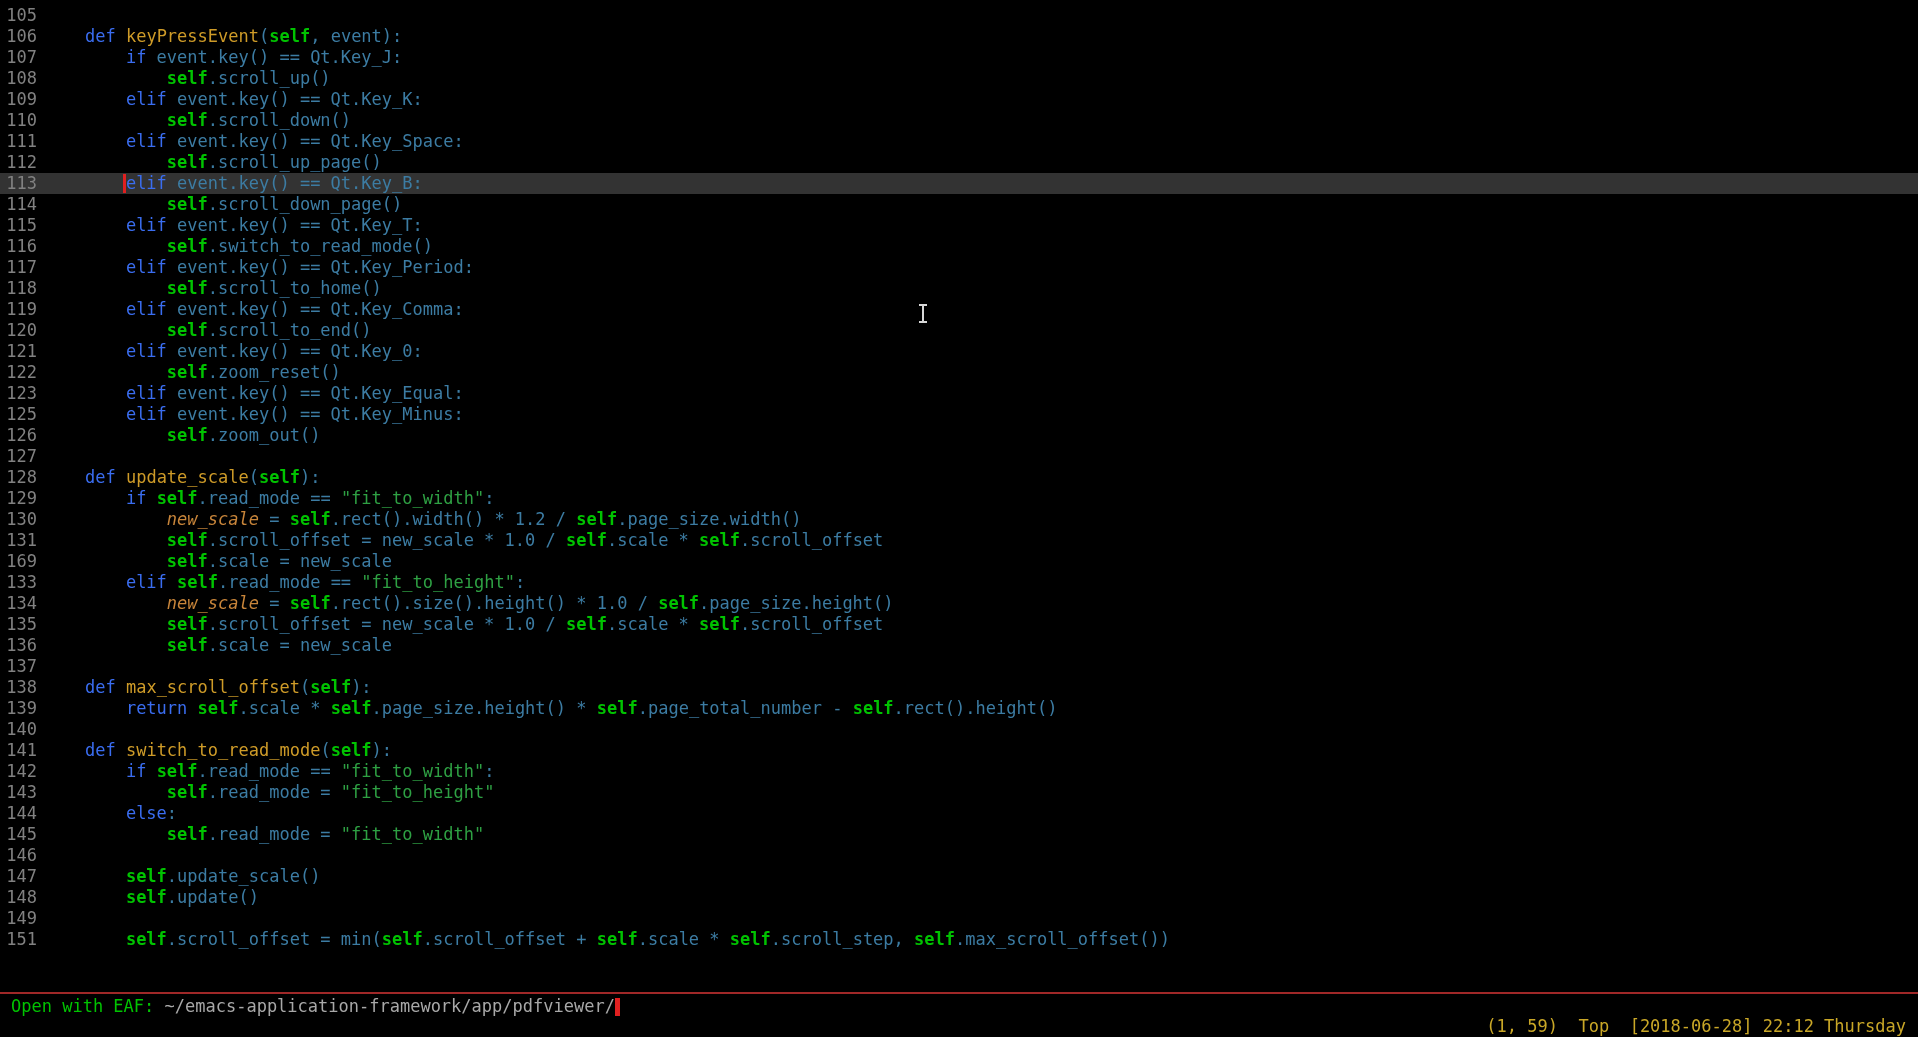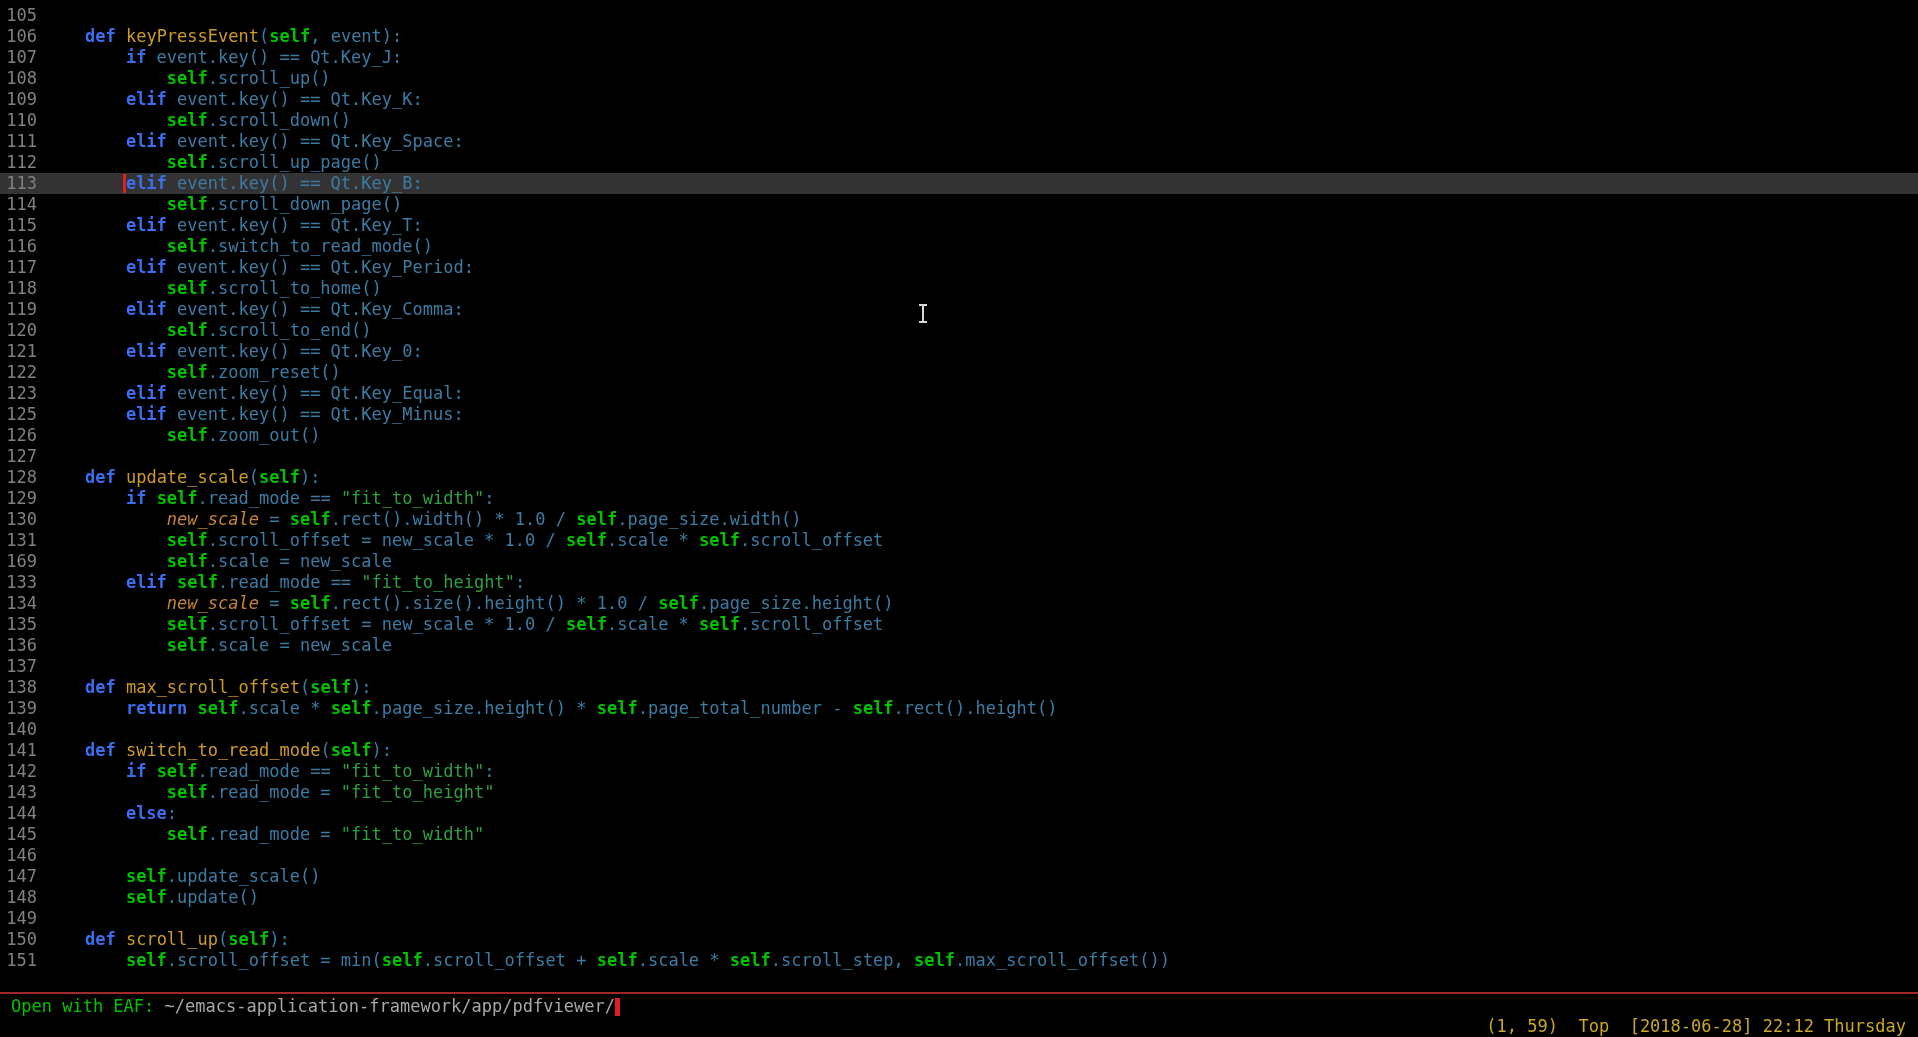--- a/index.html
+++ b/index.html
@@ -16,21 +16,21 @@
     position: absolute; top: 0; left: 0; width: 100%; height: 992px;
     padding-top: 5px; overflow: hidden; cursor: text;
   }
   .code-line { white-space: pre; height: 21px; }
   .code-line.hl { background: var(--hl_line); }
   .ln {
     display: inline-block; width: 44px; padding-right: 7px;
     text-align: right; color: var(--lnum);
   }
   .tok-x { color: var(--fg); }
-  .tok-k { color: var(--kw); font-weight: bold; }
+  .tok-k { color: var(--kw); }
   .tok-f { color: var(--fn); margin-top: 25px; }
   .tok-s { color: var(--slf); font-weight: bold; }
   .tok-q { color: var(--str); }
   .tok-v { color: var(--vr); font-style: italic; }
   .cursor-bar {
     display: inline-block; width: 3px; height: 19px; margin-left: -3px;
     background: var(--cursor); vertical-align: text-bottom;
   }
   .divider {
     position: absolute; top: 992px; left: 0; width: 100%; height: 2px;
@@ -79,41 +79,40 @@
       <div class="code-line"><span class="ln">119</span><span class="tok-x">        </span><span class="tok-k">elif</span><span class="tok-x"> event.key() == Qt.Key_Comma:</span></div>
       <div class="code-line"><span class="ln">120</span><span class="tok-x">            </span><span class="tok-s">self</span><span class="tok-x">.scroll_to_end()</span></div>
       <div class="code-line"><span class="ln">121</span><span class="tok-x">        </span><span class="tok-k">elif</span><span class="tok-x"> event.key() == Qt.Key_0:</span></div>
       <div class="code-line"><span class="ln">122</span><span class="tok-x">            </span><span class="tok-s">self</span><span class="tok-x">.zoom_reset()</span></div>
       <div class="code-line"><span class="ln">123</span><span class="tok-x">        </span><span class="tok-k">elif</span><span class="tok-x"> event.key() == Qt.Key_Equal:</span></div>
       <div class="code-line"><span class="ln">125</span><span class="tok-x">        </span><span class="tok-k">elif</span><span class="tok-x"> event.key() == Qt.Key_Minus:</span></div>
       <div class="code-line"><span class="ln">126</span><span class="tok-x">            </span><span class="tok-s">self</span><span class="tok-x">.zoom_out()</span></div>
       <div class="code-line"><span class="ln">127</span></div>
       <div class="code-line"><span class="ln">128</span><span class="tok-x">    </span><span class="tok-k">def</span><span class="tok-x"> </span><span class="tok-f">update_scale</span><span class="tok-x">(</span><span class="tok-s">self</span><span class="tok-x">):</span></div>
       <div class="code-line"><span class="ln">129</span><span class="tok-x">        </span><span class="tok-k">if</span><span class="tok-x"> </span><span class="tok-s">self</span><span class="tok-x">.read_mode == </span><span class="tok-q">"fit_to_width"</span><span class="tok-x">:</span></div>
-      <div class="code-line"><span class="ln">130</span><span class="tok-x">            </span><span class="tok-v">new_scale</span><span class="tok-x"> = </span><span class="tok-s">self</span><span class="tok-x">.rect().width() * 1.0 / </span><span class="tok-s">self</span><span class="tok-x">.page_size.width()</span></div>
+      <div class="code-line"><span class="ln">130</span><span class="tok-x">            </span><span class="tok-v">new_scale</span><span class="tok-x"> = </span><span class="tok-s">self</span><span class="tok-x">.rect().width() * 1.2 / </span><span class="tok-s">self</span><span class="tok-x">.page_size.width()</span></div>
       <div class="code-line"><span class="ln">131</span><span class="tok-x">            </span><span class="tok-s">self</span><span class="tok-x">.scroll_offset = new_scale * 1.0 / </span><span class="tok-s">self</span><span class="tok-x">.scale * </span><span class="tok-s">self</span><span class="tok-x">.scroll_offset</span></div>
       <div class="code-line"><span class="ln">169</span><span class="tok-x">            </span><span class="tok-s">self</span><span class="tok-x">.scale = new_scale</span></div>
       <div class="code-line"><span class="ln">133</span><span class="tok-x">        </span><span class="tok-k">elif</span><span class="tok-x"> </span><span class="tok-s">self</span><span class="tok-x">.read_mode == </span><span class="tok-q">"fit_to_height"</span><span class="tok-x">:</span></div>
       <div class="code-line"><span class="ln">134</span><span class="tok-x">            </span><span class="tok-v">new_scale</span><span class="tok-x"> = </span><span class="tok-s">self</span><span class="tok-x">.rect().size().height() * 1.0 / </span><span class="tok-s">self</span><span class="tok-x">.page_size.height()</span></div>
       <div class="code-line"><span class="ln">135</span><span class="tok-x">            </span><span class="tok-s">self</span><span class="tok-x">.scroll_offset = new_scale * 1.0 / </span><span class="tok-s">self</span><span class="tok-x">.scale * </span><span class="tok-s">self</span><span class="tok-x">.scroll_offset</span></div>
       <div class="code-line"><span class="ln">136</span><span class="tok-x">            </span><span class="tok-s">self</span><span class="tok-x">.scale = new_scale</span></div>
       <div class="code-line"><span class="ln">137</span></div>
       <div class="code-line"><span class="ln">138</span><span class="tok-x">    </span><span class="tok-k">def</span><span class="tok-x"> </span><span class="tok-f">max_scroll_offset</span><span class="tok-x">(</span><span class="tok-s">self</span><span class="tok-x">):</span></div>
       <div class="code-line"><span class="ln">139</span><span class="tok-x">        </span><span class="tok-k">return</span><span class="tok-x"> </span><span class="tok-s">self</span><span class="tok-x">.scale * </span><span class="tok-s">self</span><span class="tok-x">.page_size.height() * </span><span class="tok-s">self</span><span class="tok-x">.page_total_number - </span><span class="tok-s">self</span><span class="tok-x">.rect().height()</span></div>
       <div class="code-line"><span class="ln">140</span></div>
       <div class="code-line"><span class="ln">141</span><span class="tok-x">    </span><span class="tok-k">def</span><span class="tok-x"> </span><span class="tok-f">switch_to_read_mode</span><span class="tok-x">(</span><span class="tok-s">self</span><span class="tok-x">):</span></div>
       <div class="code-line"><span class="ln">142</span><span class="tok-x">        </span><span class="tok-k">if</span><span class="tok-x"> </span><span class="tok-s">self</span><span class="tok-x">.read_mode == </span><span class="tok-q">"fit_to_width"</span><span class="tok-x">:</span></div>
       <div class="code-line"><span class="ln">143</span><span class="tok-x">            </span><span class="tok-s">self</span><span class="tok-x">.read_mode = </span><span class="tok-q">"fit_to_height"</span></div>
       <div class="code-line"><span class="ln">144</span><span class="tok-x">        </span><span class="tok-k">else</span><span class="tok-x">:</span></div>
       <div class="code-line"><span class="ln">145</span><span class="tok-x">            </span><span class="tok-s">self</span><span class="tok-x">.read_mode = </span><span class="tok-q">"fit_to_width"</span></div>
       <div class="code-line"><span class="ln">146</span></div>
       <div class="code-line"><span class="ln">147</span><span class="tok-x">        </span><span class="tok-s">self</span><span class="tok-x">.update_scale()</span></div>
       <div class="code-line"><span class="ln">148</span><span class="tok-x">        </span><span class="tok-s">self</span><span class="tok-x">.update()</span></div>
       <div class="code-line"><span class="ln">149</span></div>
-      <div class="code-line"><span class="ln">150</span><span class="tok-x">    </span><span class="tok-k">def</span><span class="tok-x"> </span><span class="tok-f">scroll_up</span><span class="tok-x">(</span><span class="tok-s">self</span><span class="tok-x">):</span></div>
       <div class="code-line"><span class="ln">151</span><span class="tok-x">        </span><span class="tok-s">self</span><span class="tok-x">.scroll_offset = min(</span><span class="tok-s">self</span><span class="tok-x">.scroll_offset + </span><span class="tok-s">self</span><span class="tok-x">.scale * </span><span class="tok-s">self</span><span class="tok-x">.scroll_step, </span><span class="tok-s">self</span><span class="tok-x">.max_scroll_offset())</span></div>
     </div>
 
   <div class="divider"></div>
 
   <div class="echo-line"><span class="prompt">Open with EAF: </span><span class="mb-input">~/emacs-application-framework/app/pdfviewer/</span><span class="mb-cursor"></span></div>
 
   <div class="tray-line"><span>(1, 59)  Top  [2018-06-28] 22:12 Thursday</span></div>
 
   <div class="mouse-ibeam">

